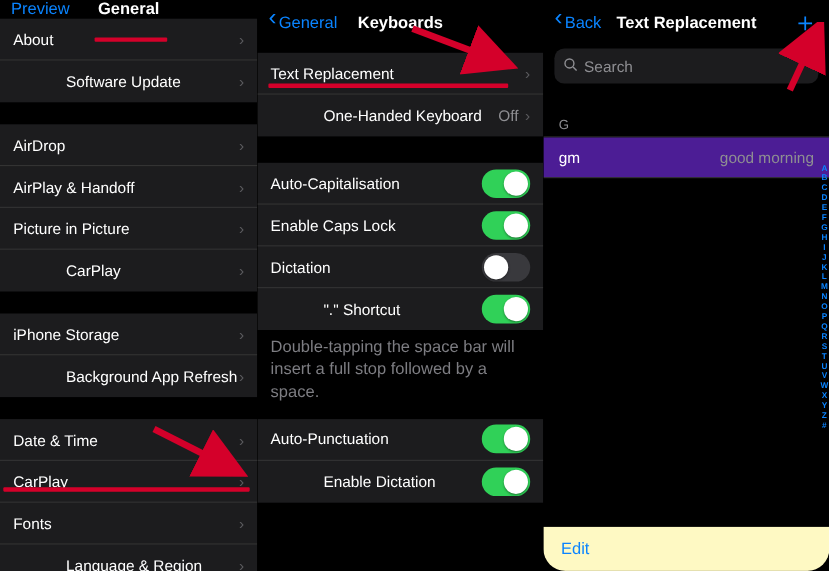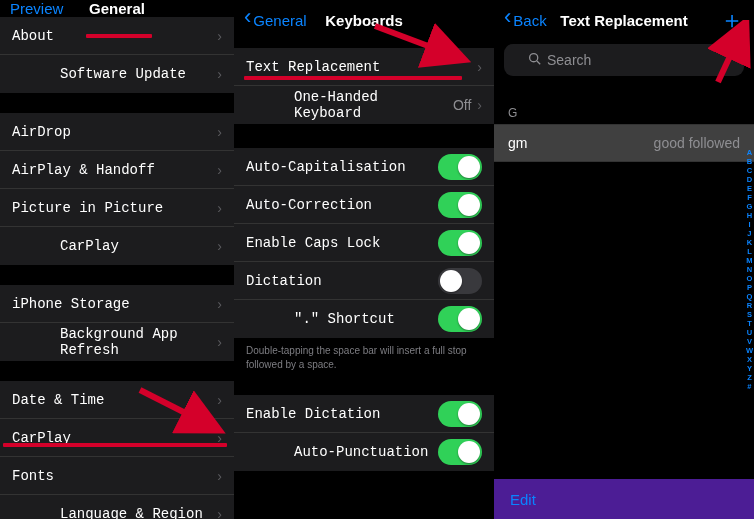--- a/index.html
+++ b/index.html
@@ -15,21 +15,21 @@
   .panel {
     height: 519px;
     background: #000;
     display: flex;
     flex-direction: column;
     overflow: hidden;
     position: relative;
   }
   .p1 { width: 234px; }
   .p2 { width: 260px; }
-  .p3 { flex: 1; }
+  .p3 { flex: 1; border-radius: 20px; }
   .nav {
     display: flex;
     align-items: center;
     height: 40px;
     padding: 0 10px;
     position: relative;
   }
   .nav .back {
     color: #0a84ff;
     font-size: 15px;
@@ -58,27 +58,27 @@
   .row {
     display: flex;
     align-items: center;
     min-height: 38px;
     padding: 0 12px;
     border-bottom: 0.5px solid #333;
     color: #fff;
     font-size: 14px;
   }
   .row:last-child { border-bottom: none; margin-left: 48px; }
-  .row .label { flex: 1; font-family: Liberation Mono, monospace; }
+  .row .label { flex: 1; }
   .row .value { color: #8e8e92; font-size: 14px; margin-right: 6px; }
   .chev { color: #5a5a5e; font-size: 14px; }
   .footnote {
     color: #7d7d82;
-    font-size: 10px;
-    padding: 6px 12px 24px;
+    font-size: 15px;
+    padding: 6px 12px 14px;
     line-height: 1.35;
   }
   .switch {
     width: 44px; height: 26px;
     border-radius: 13px;
     position: relative;
   }
   .switch .knob {
     position: absolute;
     top: 2px;
@@ -91,21 +91,21 @@
   .switch.on .knob { right: 2px; }
   .switch.off { background: #39393d; }
   .switch.off .knob { left: 2px; }
   .search {
     margin: 4px 10px 12px;
     background: #1c1c1e;
     border-radius: 9px;
     height: 32px;
     display: flex;
     align-items: center;
-    padding: 0 24px;
+    padding: 0 8px;
     gap: 6px;
   }
   .search input {
     background: transparent;
     border: none;
     outline: none;
     color: #fff;
     font-size: 14px;
     flex: 1;
   }
@@ -114,21 +114,21 @@
   .section-header {
     color: #8e8e92;
     font-size: 12px;
     padding: 4px 14px 4px;
   }
   .entry-row {
     display: flex;
     padding: 10px 14px;
     color: #fff;
     font-size: 14px;
-    background: #404040;
+    background: #4c1d95;
   }
   .entry-row .shortcut { flex: 1; }
   .entry-row .phrase { color: #8e8e92; }
   .index-strip {
     position: absolute;
     right: 1px;
     top: 148px;
     display: flex;
     flex-direction: column;
     align-items: center;
@@ -136,21 +136,21 @@
   }
   .index-strip span {
     color: #0a84ff;
     font-size: 7.5px;
     line-height: 9px;
     font-weight: 600;
   }
   .toolbar {
     margin-top: auto;
     height: 40px;
-    background: #4c1d95;
+    background: #fef9c3;
     display: flex;
     align-items: center;
     padding: 0 16px;
   }
   .toolbar .edit { color: #0a84ff; font-size: 15px; }
   .underline {
     position: absolute;
     height: 4px;
     background: #d4002a;
     border-radius: 1px;
@@ -270,26 +270,20 @@
     </div>
   <div style="height:24px"></div>
   <div class="group" id="p2-sw">
       <div class="row">
     <span class="label">Auto-Capitalisation</span>
     <span class="switch on">
           <span class="knob"></span>
         </span>
   </div>
       <div class="row">
-    <span class="label">Auto-Correction</span>
-    <span class="switch on">
-          <span class="knob"></span>
-        </span>
-  </div>
-      <div class="row">
     <span class="label">Enable Caps Lock</span>
     <span class="switch on">
           <span class="knob"></span>
         </span>
   </div>
       <div class="row">
     <span class="label">Dictation</span>
     <span class="switch off">
           <span class="knob"></span>
         </span>
@@ -297,27 +291,27 @@
       <div class="row">
     <span class="label">"." Shortcut</span>
     <span class="switch on">
           <span class="knob"></span>
         </span>
   </div>
     </div>
   <div class="footnote">Double-tapping the space bar will insert a full stop followed by a space.</div>
   <div class="group" id="p2-dict">
       <div class="row">
+    <span class="label">Auto-Punctuation</span>
+    <span class="switch on">
+          <span class="knob"></span>
+        </span>
+  </div>
+      <div class="row">
     <span class="label">Enable Dictation</span>
-    <span class="switch on">
-          <span class="knob"></span>
-        </span>
-  </div>
-      <div class="row">
-    <span class="label">Auto-Punctuation</span>
     <span class="switch on">
           <span class="knob"></span>
         </span>
   </div>
     </div>
 </div>
 
 <div class="panel p3">
   <div class="nav">
     <div class="back">
@@ -334,21 +328,21 @@
           <line x1="11" y1="11" x2="15" y2="15" stroke="#8e8e92" stroke-width="1.6"></line>
         </svg>
     </span>
     <input placeholder="Search" style="">
   </div>
   <div style="height:14px"></div>
   <div class="section-header">G</div>
   <div style="border-top:0.5px solid #333; border-bottom:0.5px solid #333;" id="p3-entries">
       <div class="entry-row">
      <span class="shortcut">gm</span>
-     <span class="phrase">good followed</span>
+     <span class="phrase">good morning</span>
    </div>
     </div>
   <div class="index-strip" id="p3-index">
       <span>A</span>
       <span>B</span>
       <span>C</span>
       <span>D</span>
       <span>E</span>
       <span>F</span>
       <span>G</span>

